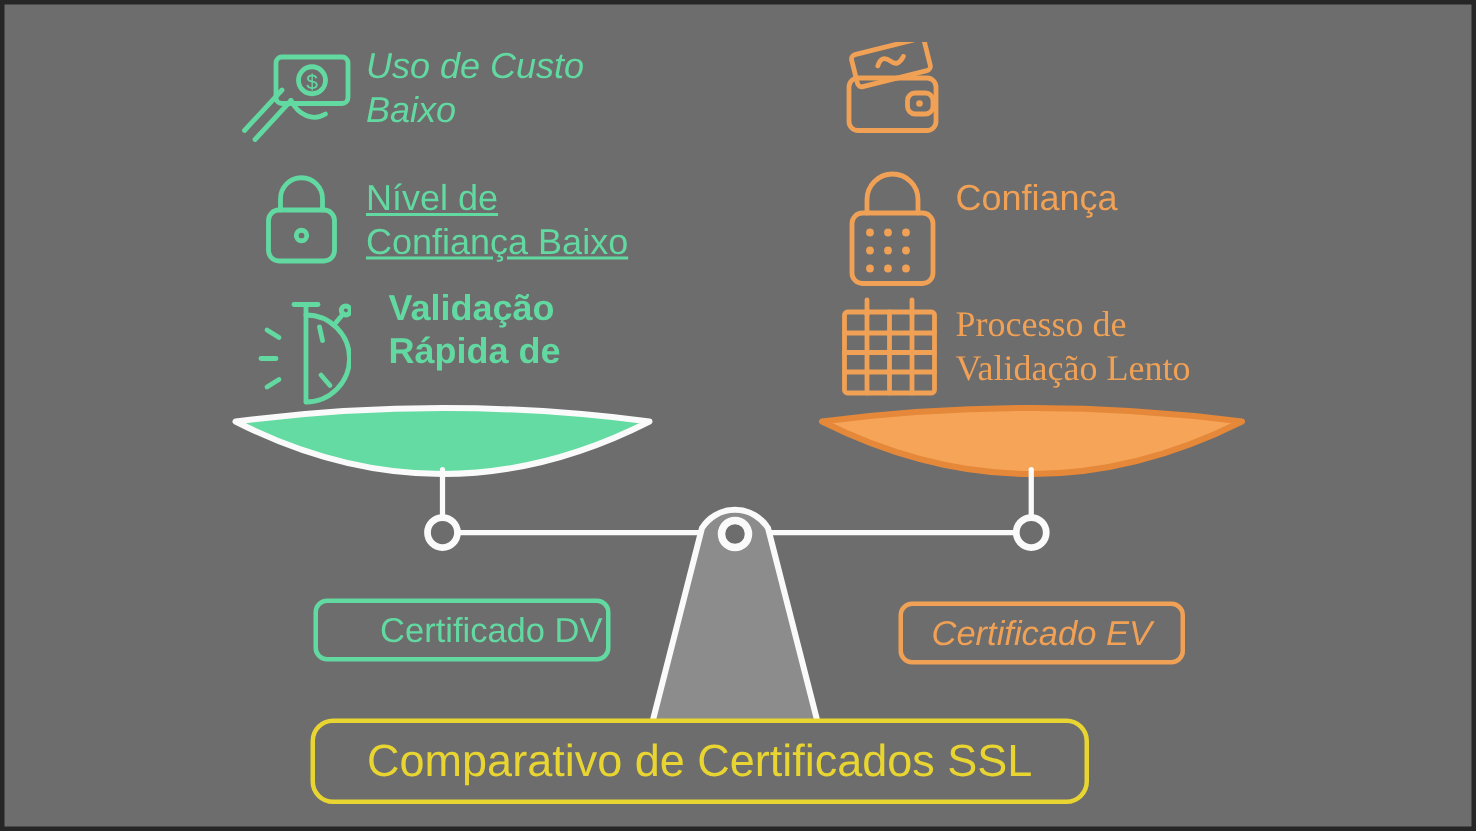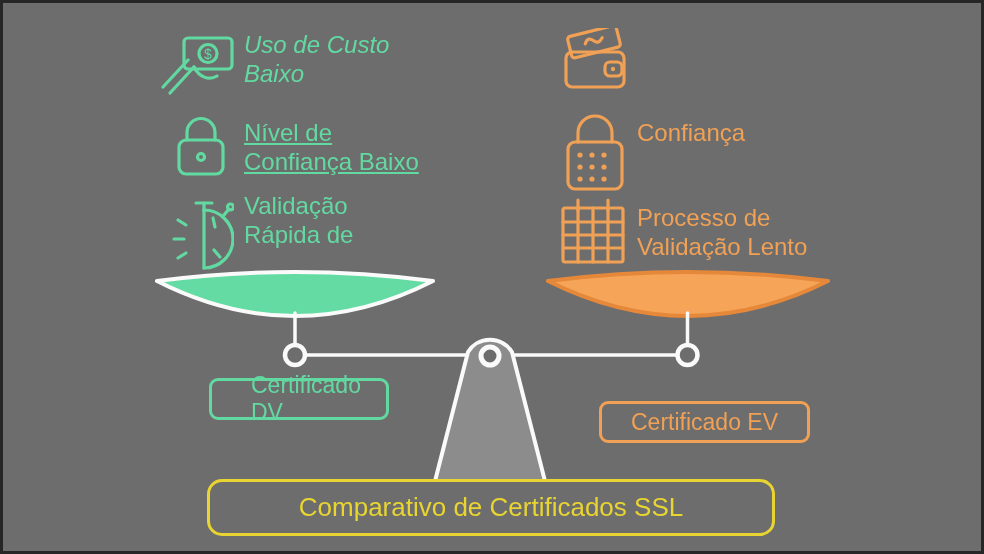--- a/index.html
+++ b/index.html
@@ -25,29 +25,29 @@
   .wire { stroke:var(--white,#fafafa); stroke-width:3.5; fill:none; stroke-linecap:round; }
   .fulcrum { fill:var(--fulcrum-fill,#8c8c8c); stroke:var(--white,#fafafa); stroke-width:4; stroke-linecap:round; }
   .knob { fill:var(--background,#6d6d6d); stroke:var(--white,#fafafa); stroke-width:4.5; }
   .hole { fill:var(--background,#6d6d6d); stroke:var(--white,#fafafa); stroke-width:5; }
 
   .cert-box {
     position:absolute; height:42px; box-sizing:border-box;
     border-radius:9px; display:flex; align-items:center; justify-content:center;
     font-size:23px;
   }
-  #cert-dv { left:209px; top:378px; width:180px; border:3px solid var(--green,#63d9a2);padding-left:39px; }
-  #cert-ev { left:599px; top:401px; width:211px; border:3px solid var(--orange,#f0a155); }
+  #cert-dv { left:209px; top:399px; width:198px; border:3px solid var(--green,#63d9a2);padding-left:39px; }
+  #cert-ev { left:599px; top:401px; width:191px; border:3px solid var(--orange,#f0a155);font-style:italic; }
 
   #title-box {
-    position:absolute; left:207px; top:479px; width:568px; height:57px; box-sizing:border-box;
+    position:absolute; left:207px; top:479px; width:519px; height:57px; box-sizing:border-box;
     border:3px solid var(--yellow,#e8d531); border-radius:15px;
     background:var(--background,#6d6d6d);
     display:flex; align-items:center; justify-content:center;
-    color:var(--yellow,#e8d531); font-size:26px;
+    color:var(--yellow,#e8d531); font-size:30px;
   }
 </style>
 </head>
 <body>
 
 <div id="canvas">
 
   <svg id="scale-svg" width="984" height="554" viewBox="0 0 984 554">
     <path class="pan-left" d="M157,281 Q295,263 433,281 Q295,351 157,281 Z"></path>
     <path class="pan-right" d="M548,281 Q688,263 828,281 Q688,351 548,281 Z"></path>
@@ -101,21 +101,21 @@
         <path d="M56,17 L61,11"></path>
         <circle cx="62.5" cy="9" r="3"></circle>
         <path d="M45,20 L47,29"></path>
         <path d="M46,52 L52,59"></path>
         <path d="M6,41 H16"></path>
         <path d="M10,22 L18,27"></path>
         <path d="M10,60 L18,55"></path>
       </g>
     </svg>
   </div>
-  <div class="label green" style="left:244px; top:191px;">
+  <div class="label green" style="left:259px; top:191px;font-weight:bold;">
     <div>Validação</div>
     <div>Rápida de</div>
   </div>
 
   <div class="icon-box orange" style="left:563px; top:28px;">
     <svg width="66" height="62" viewBox="0 0 66 62">
       <g class="icon-stroke">
         <g transform="rotate(-14 30 14)">
           <rect x="6" y="3" width="50" height="22" rx="3"></rect>
           <path d="M22,14 q4,-7 9,-1 q4,5 9,-1"></path>
@@ -158,21 +158,21 @@
         <rect x="3" y="11" width="60" height="54" rx="2"></rect>
         <path d="M18,11 V65"></path>
           <path d="M33,11 V65"></path>
           <path d="M48,11 V65"></path>
         <path d="M3,25 H63"></path>
           <path d="M3,38 H63"></path>
           <path d="M3,51 H63"></path>
       </g>
     </svg>
   </div>
-  <div class="label orange" style="left:637px; top:203px;">
+  <div class="label orange" style="left:637px; top:203px;font-family:Liberation Serif, serif;">
     <div>Processo de</div>
     <div>Validação Lento</div>
   </div>
 
   <div id="cert-dv" class="cert-box green">
     <span>Certificado DV</span>
   </div>
   <div id="cert-ev" class="cert-box orange">
     <span>Certificado EV</span>
   </div>

